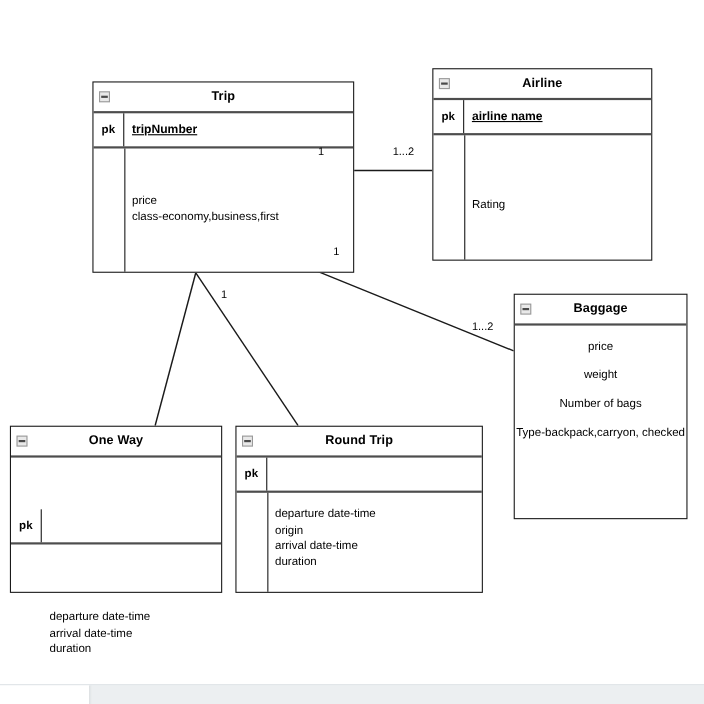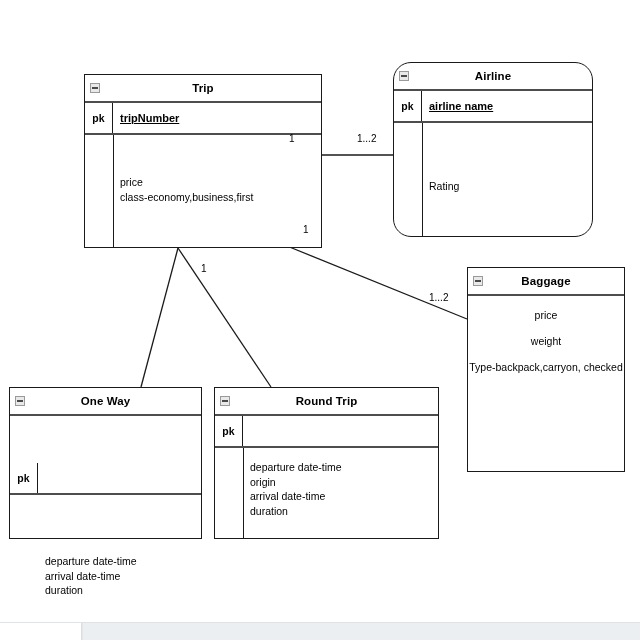--- a/index.html
+++ b/index.html
@@ -215,21 +215,21 @@
     </div>
     <div class="attr-body">
       <div class="attr-divider"></div>
       <div class="attr-list" style="top:40px;">
         <div class="attr-line">price</div>
         <div class="attr-line">class-economy,business,first</div>
       </div>
     </div>
   </div>
 
-  <div class="entity" style="left: 393px; top: 62px; width: 200px; height: 175px; border-radius: 18px;">
+  <div class="entity" style="left: 393px; top: 62px; width: 200px; height: 175px;">
     <div class="entity-header">
       <span class="collapse-icon">
           <i></i>
         </span>
       <span class="entity-title">Airline</span>
     </div>
     <div class="pk-row">
       <div class="pk-cell">pk</div>
       <div class="pk-value">airline name</div>
     </div>
@@ -245,20 +245,21 @@
     <div class="entity-header">
       <span class="collapse-icon">
           <i></i>
         </span>
       <span class="entity-title">Baggage</span>
     </div>
     <div class="attr-body">
       <div class="attr-list-centered">
         <div class="attr-line">price</div>
         <div class="attr-line">weight</div>
+        <div class="attr-line">Number of bags</div>
         <div class="attr-line">Type-backpack,carryon, checked</div>
       </div>
     </div>
   </div>
 
   <div class="entity" style="left: 9px; top: 387px; width: 193px; height: 152px; gap: 47px;">
     <div class="entity-header">
       <span class="collapse-icon">
           <i></i>
         </span>

